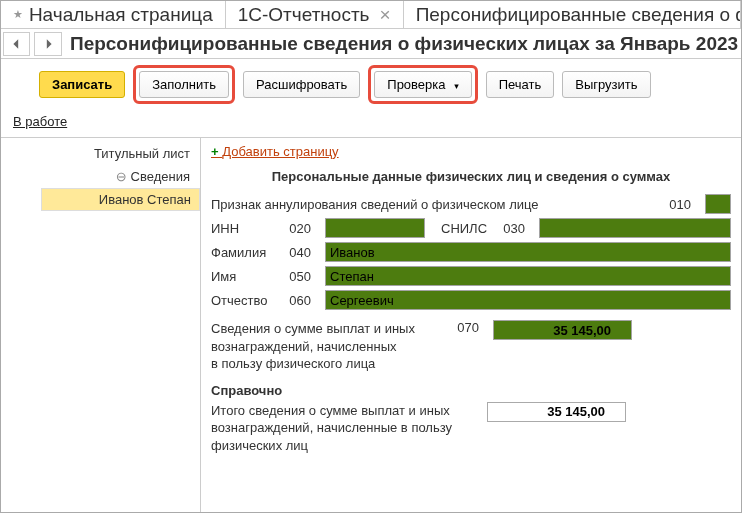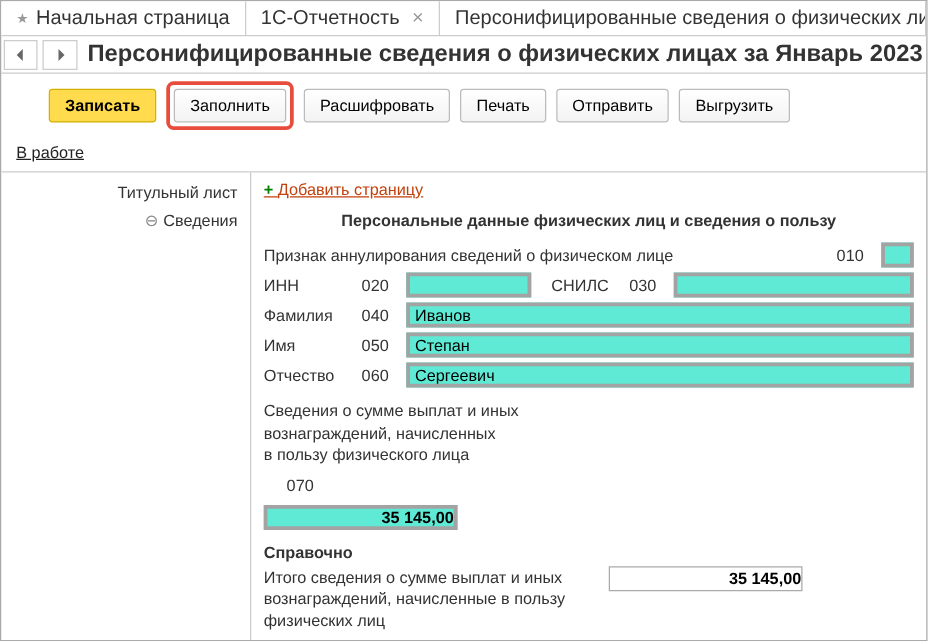--- a/index.html
+++ b/index.html
@@ -19,21 +19,21 @@
     border-bottom: 1px solid #ccc;
     background: #fff;
     height: 28px;
   }
   .tab {
     padding: 5px 12px;
     border-right: 1px solid #ccc;
     display: flex;
     align-items: center;
     gap: 6px;
-    font-size: 16px;
+    font-size: 19px;
     cursor: pointer;
   }
   .tab.active { background: #fff; font-weight: normal; }
   .tab.star::before {
     content: "★";
     color: #999;
     font-size: 11px;
   }
   .tab .close-x {
     color: #999;
@@ -148,33 +148,33 @@
   }
   .row {
     display: flex;
     align-items: center;
     margin: 4px 0;
     gap: 8px;
   }
   .label { min-width: 62px; }
   .code { width: 30px; text-align: right; margin-right: 6px; }
   .input {
-    background: #5eead4;
-    border: 3px solid #a3a3a3;
+    background: #4d7c0f;
+    border: 1px solid #a3a3a3;
     height: 20px;
     padding: 0 4px;
     font-size: 13px;
   }
   .input.small { width: 26px; }
   .input.med { width: 100px; }
   .input.long { flex: 1; }
-  .input.money { width: 155px; text-align: right; padding-right: 0; font-weight: bold; }
+  .input.money { width: 139px; text-align: right; padding-right: 20px; font-weight: bold; }
   .info-text { font-size: 13px; line-height: 1.35; }
   .bold { font-weight: bold; }
-  .mt { margin-top: 10px; flex-direction: column; }
+  .mt { margin-top: 10px; }
 </style>
 </head>
 <body>
 
 <div class="tabs">
   <div class="tab star">
     <span>Начальная страница</span>
   </div>
   <div class="tab">
     <span>1С-Отчетность</span>
@@ -198,40 +198,46 @@
   </div>
   <div class="title">Персонифицированные сведения о физических лицах за Январь 2023 г.</div>
 </div>
 
 <div class="toolbar">
   <button class="btn primary">Записать</button>
   <span class="highlight">
     <button class="btn">Заполнить</button>
   </span>
   <button class="btn">Расшифровать</button>
+  <span class="highlight">
+    <button class="btn">
+      <span>Проверка</span>
+      <span class="dropdown-caret">▾</span>
+    </button>
+  </span>
   <button class="btn">Печать</button>
-  <button class="btn">Отправить</button>
   <button class="btn">Выгрузить</button>
 </div>
 
 <div class="status">
   <a href="#">В работе</a>
 </div>
 
 <div class="main">
   <div class="sidebar">
     <div class="nav-item">Титульный лист</div>
     <div class="nav-item expandable">Сведения</div>
+    <div class="nav-item selected-child">Иванов Степан</div>
   </div>
 
   <div class="content">
     <span class="add-page">Добавить страницу</span>
 
     <div class="section-title">
-      <span>Персональные данные физических лиц и сведения о пользу</span><br>
+      <span>Персональные данные физических лиц и сведения о суммах</span><br>
     </div>
 
     <div class="row">
       <span style="flex:1">Признак аннулирования сведений о физическом лице</span>
       <span class="code">010</span>
       <input class="input small" style="">
     </div>
 
     <div class="row">
       <span class="label">ИНН</span>

